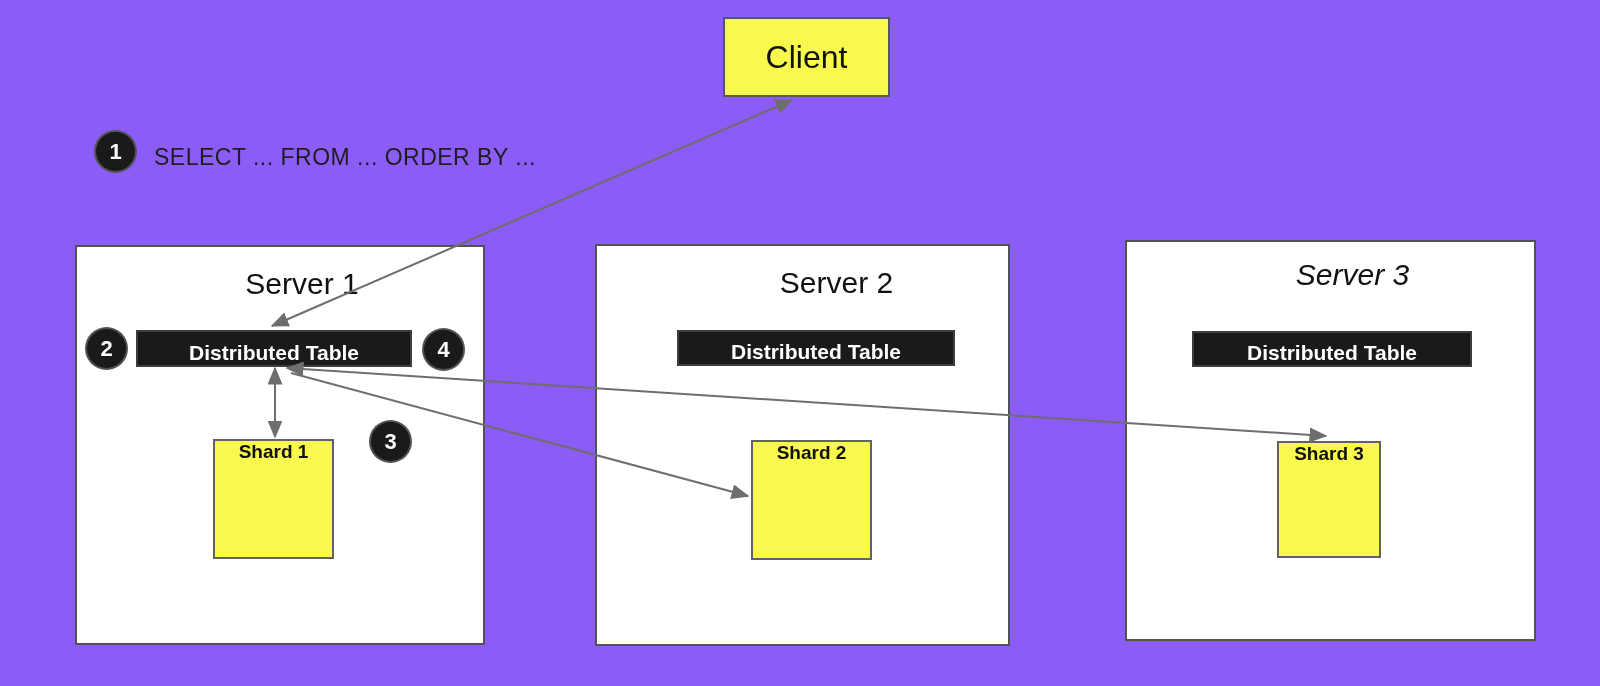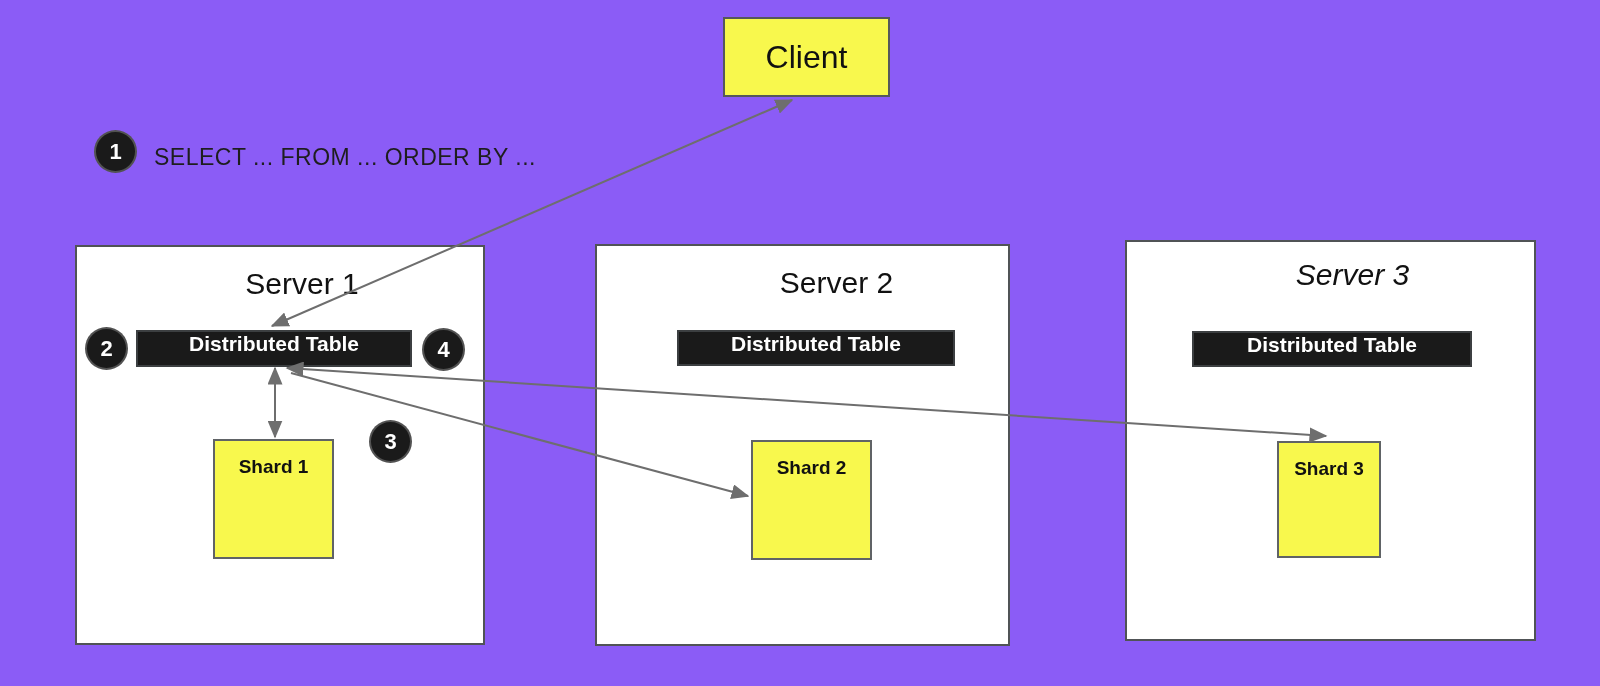--- a/index.html
+++ b/index.html
@@ -58,31 +58,31 @@
     text-align:center;font-size:30px;color:#111;line-height:36px;padding-left:44px;
   }
   .title-1{left:75px;top:266px;width:410px;}
   .title-2{left:595px;top:265px;width:415px;margin-left:12px;}
   .title-3{left:1125px;top:257px;width:411px;font-style:italic;}
   
   .dt-bar{
     background:var(--node-black);
     border:2px solid #3c3f41;
     color:#ffffff;font-weight:bold;font-size:21px;
-    display:flex;align-items:flex-start;justify-content:center;
+    display:flex;align-items:flex-end;justify-content:center;
   }
   .dt-1{left:136px;top:330px;width:276px;height:37px;}
   .dt-2{left:677px;top:330px;width:278px;height:36px;}
   .dt-3{left:1192px;top:331px;width:280px;height:36px;}
   
   .shard{
     background:var(--yellow);
     border:2px solid #606366;
     text-align:center;
-    padding-top:15px;
+    padding-top:0;
     font-weight:bold;font-size:19px;color:#111;
   }
   .shard-1{left:213px;top:439px;width:121px;height:120px;}
   .shard-2{left:751px;top:440px;width:121px;height:120px;}
   .shard-3{left:1277px;top:441px;width:104px;height:117px;}
   
   svg.arrows{
     position:absolute;left:0;top:0;width:1600px;height:686px;
     pointer-events:none;
   }

